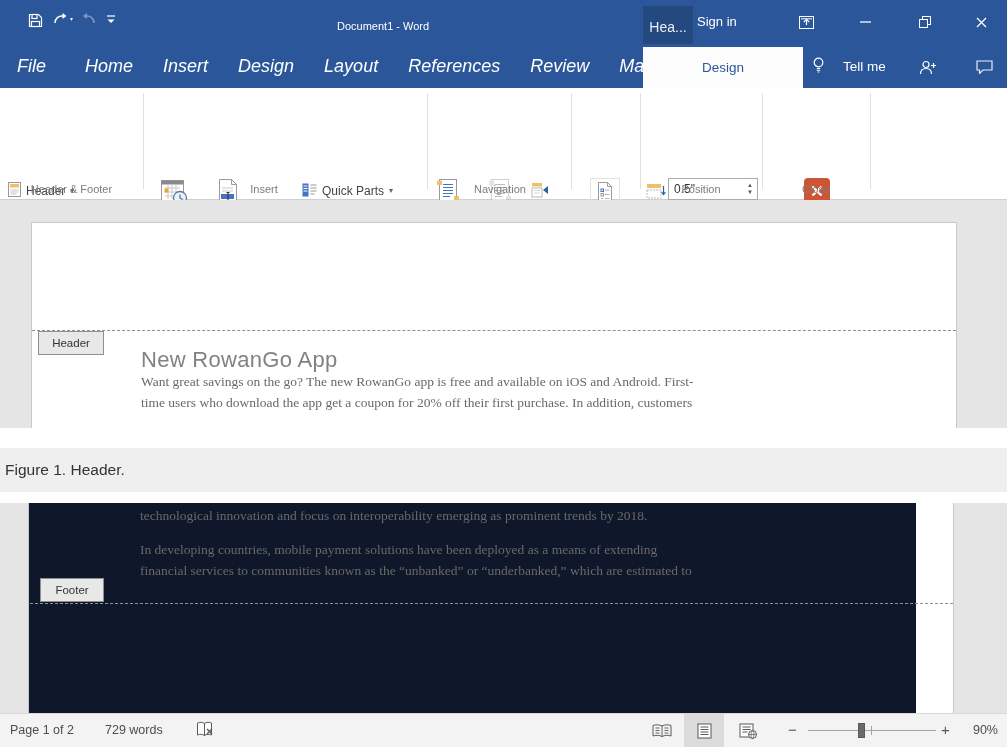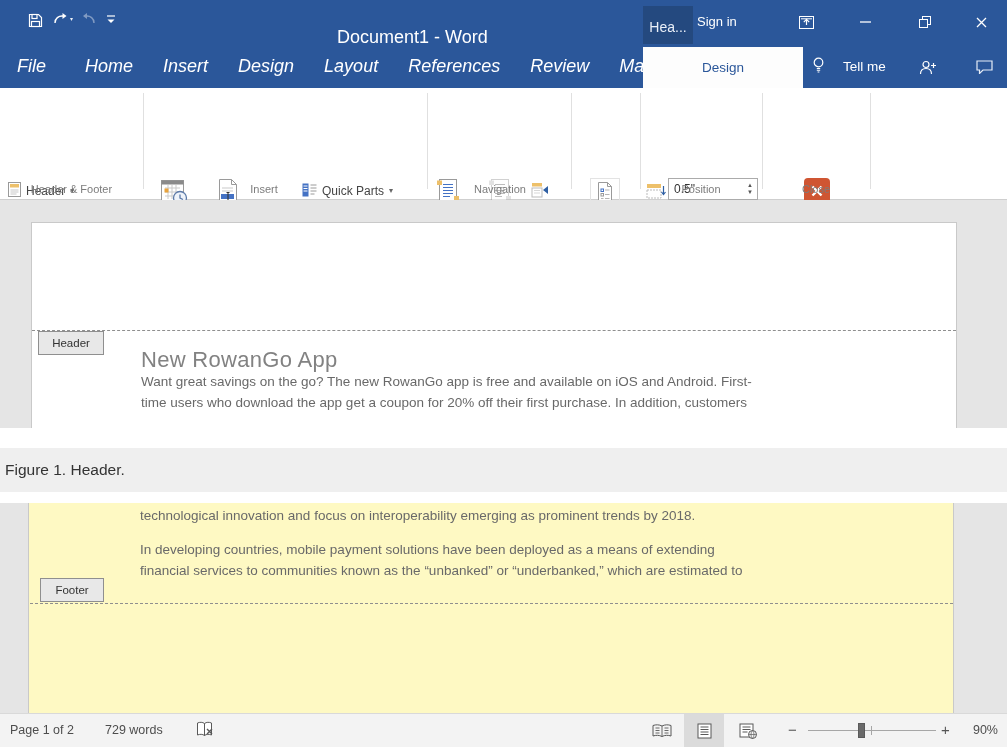--- a/index.html
+++ b/index.html
@@ -6,21 +6,21 @@
   html,body { width:1007px; height:747px; }
   body {
     position:relative; font-family:"Liberation Sans", sans-serif;
     background:#ffffff; overflow:hidden; color:#444;
   }
   .abs { position:absolute; }
 
   
   .titlebar { left:0; top:0; width:1007px; height:44px; background:#2b579a; }
   .qat-btn { top:8px; width:22px; height:24px; display:flex; align-items:center; justify-content:center; }
-  .win-title { top:27px; font-size:18px; color:#fff; white-space:nowrap; }
+  .win-title { top:20px; font-size:11px; color:#fff; white-space:nowrap; }
   .ctx-group { left:643px; top:6px; width:50px; height:41px; background:#24497f;
     color:#e9eff8; font-size:14px; display:flex; align-items:center; justify-content:center; }
   .signin { left:697px; top:14px; font-size:13px; color:#fff; }
   .win-ctrl { top:10px; width:26px; height:24px; display:flex; align-items:center; justify-content:center; }
 
   
   .tabrow { left:0; top:44px; width:1007px; height:44px; background:#2b579a; display:flex; align-items:stretch; padding-left:2px; }
   .tab { display:flex; align-items:center; padding:0 15px; font-size:18px; color:#fff; white-space:nowrap;font-style:italic; }
   .tab-active { left:643px; top:47px; width:160px; height:41px; background:#fdfdfd;
     color:#2b579a; font-size:13.5px; display:flex; align-items:center; justify-content:center; }
@@ -45,28 +45,28 @@
   .close-hf-icon { width:26px; height:26px; background:#cf5532; border-radius:4px; display:flex; align-items:center; justify-content:center; }
 
   
   .docband1 { left:0; top:200px; width:1007px; height:228px; background:#e5e5e5; }
   .page1 { left:31px; top:22px; width:926px; height:206px; background:#fff;
     border:1px solid #c9c9c9; border-bottom:none; position:absolute; }
   .dashline { border-top:1px dashed #8f8f8f; height:0; }
   .hf-tag { width:66px; height:24px; background:#e8e8e8; border:1px solid #8f8f8f;
     display:flex; align-items:center; justify-content:center; font-size:11.5px; color:#333; }
   .doc-title { font-size:22px; color:#828282; white-space:nowrap; letter-spacing:.3px; }
-  .doc-body { font-size:13.5px; color:#696969; white-space:nowrap; }
+  .doc-body { font-size:13.5px; color:#696969; white-space:nowrap;font-family:Liberation Serif, serif; }
 
   
   .caption-band { left:0; top:448px; width:1007px; height:44px; background:#efefef; display:flex; align-items:center; }
   .caption-text { margin-left:5px; font-size:15.5px; color:#333; }
 
   
-  .docband2 { left:0; top:503px; width:1007px; height:210px; background:#fef9c3; }
+  .docband2 { left:0; top:503px; width:916px; height:210px; background:#0f172a; }
   .gray-strip-l { left:0; top:0; width:29px; height:210px; background:#e5e5e5; border-right:1px solid #c9c9c9; }
   .gray-strip-r { left:953px; top:0; width:54px; height:210px; background:#e5e5e5; border-left:1px solid #c9c9c9; }
 
   
   .statusbar { left:0; top:713px; width:1007px; height:34px; background:#f3f3f3; border-top:1px solid #d9d9d9; font-size:12.5px; color:#4d4d4d; }
   .sb-item { top:9px; white-space:nowrap; }
   .viewbtn { top:0; width:40px; height:33px; display:flex; align-items:center; justify-content:center; }
   .viewbtn.sel { background:#dbdbdb; }
   .zoomglyph { font-size:15px; color:#555; line-height:1; }
   .ztrack { top:16px; height:1px; background:#a6a6a6; }

